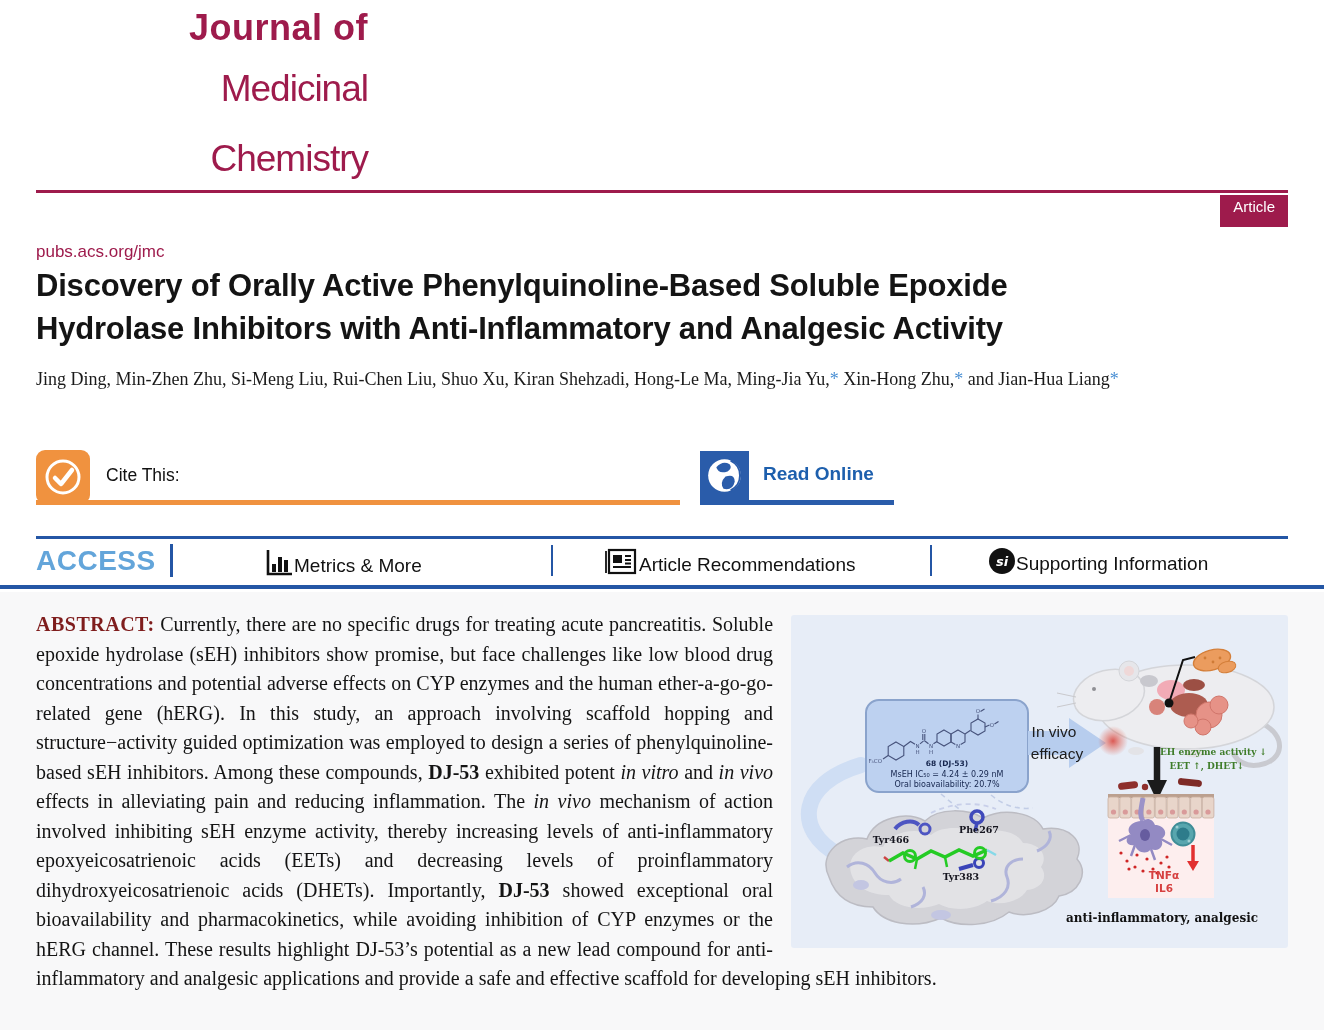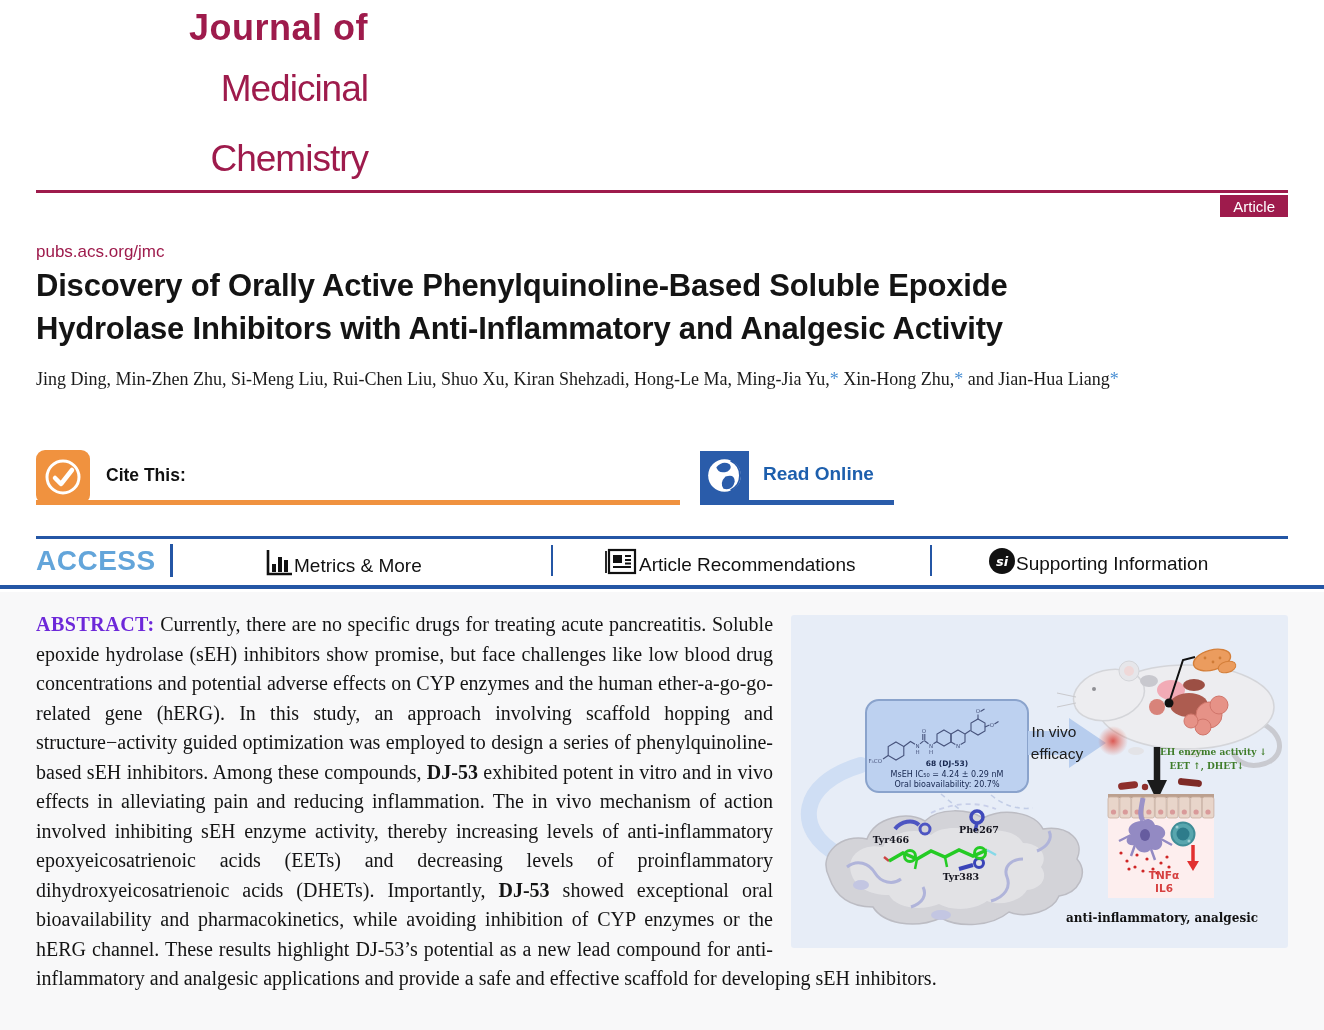--- a/index.html
+++ b/index.html
@@ -5,34 +5,34 @@
   html,body{margin:0;padding:0;}
   body{width:1324px;height:1030px;background:#ffffff;font-family:"Liberation Sans",sans-serif;}
   #page{position:relative;width:1324px;height:1030px;overflow:hidden;background:#ffffff;}
 
   
   .logo{position:absolute;left:88px;top:10px;width:280px;text-align:right;color:#9e1b4c;line-height:1;}
   .logo .j1{font-size:36px;font-weight:bold;margin-bottom:6px;letter-spacing:.5px;}
   .logo .j2,.logo .j3{font-size:37px;font-weight:normal;letter-spacing:-1px;margin-top:15px;line-height:55px;}
   .rule-maroon{position:absolute;left:36px;top:190px;width:1252px;height:3px;background:#9e1b4c;}
   .site-url{position:absolute;left:36px;top:200px;font-size:17px;color:#9e1b4c;margin-top:42px;}
-  .article-badge{position:absolute;right:36px;top:195px;background:#9e1b4c;color:#fff;font-size:15px;padding:3px 13px 2px 13px;}
+  .article-badge{position:absolute;right:36px;top:195px;background:#9e1b4c;color:#fff;font-size:15px;padding:3px 13px 12px 13px;}
 
   
   .title{position:absolute;left:36px;top:264px;width:1270px;font-size:31px;font-weight:bold;color:#141414;line-height:43px;letter-spacing:-.2px;}
   .authors{position:absolute;left:36px;top:362px;width:1262px;font-family:"Liberation Serif",serif;font-size:18px;color:#1a1a1a;line-height:35px;}
   .seg-ast{color:#4a8fd3;}
   .seg-b{font-weight:bold;}
-  .seg-i{margin-top:8px;}
+  .seg-i{font-style:italic;margin-top:8px;}
 
   
   .cite-row{position:absolute;left:36px;top:450px;width:1252px;height:58px;}
   .check-box{position:absolute;left:0;top:0;width:54px;height:54px;background:#f0923f;border-radius:9px;}
   .cite-line{position:absolute;left:70px;top:0;height:50px;display:flex;align-items:center;gap:9px;}
-  .cite-label{font-size:17.5px;font-weight:bold;color:#111;}
+  .cite-label{font-size:17.5px;font-weight:normal;color:#111;}
   .doi{font-size:17.5px;color:#2e6fb7;}
   .bar-orange{position:absolute;left:0;top:50px;width:644px;height:5px;background:#f0923f;}
   .ro-box{position:absolute;left:664px;top:1px;width:49px;height:49px;background:#2a5caa;}
   .ro-label{position:absolute;left:727px;top:13px;font-size:19px;font-weight:bold;color:#1d5fad;}
   .bar-blue{position:absolute;left:664px;top:50px;width:194px;height:5px;background:#2a5caa;}
 
   
   .access-row{position:absolute;left:36px;top:536px;width:1252px;height:54px;}
   .acc-rule-top{position:absolute;left:0;top:0;width:1252px;height:3px;background:#2456a5;}
   .acc-rule-bottom{position:absolute;left:-36px;top:49px;width:1324px;height:4px;background:#2456a5;}
@@ -42,21 +42,21 @@
   .sep2{left:515px;top:9px;width:2px;height:31px;}
   .sep3{left:894px;top:9px;width:2px;height:31px;}
   .acc-item{position:absolute;top:11px;display:flex;align-items:center;font-size:19px;color:#111;}
   .acc-item .lab{white-space:nowrap;}
   .it1{left:227px;} .it2{left:567px;} .it3{left:952px;}
 
   
   .lower-bg{position:absolute;left:0;top:592px;width:1324px;height:438px;background:#f8f8f9;}
   .abstract{position:absolute;left:36px;top:610px;width:1252px;font-family:"Liberation Serif",serif;font-size:20px;line-height:29.5px;color:#141414;text-align:justify;}
   .figwrap{float:right;width:497px;height:333px;margin:5px 0 12px 18px;}
-  .abs-label{color:#6d28d9;font-weight:bold;letter-spacing:.5px;}
+  .abs-label{color:#7f1d1d;font-weight:bold;letter-spacing:.5px;}
   svg text{stroke:none;}
 </style>
 </head>
 <body>
 
 <div id="page">
 
   <div class="logo">
     <div class="j1">Journal of</div>
     <div class="j2">Medicinal</div>

